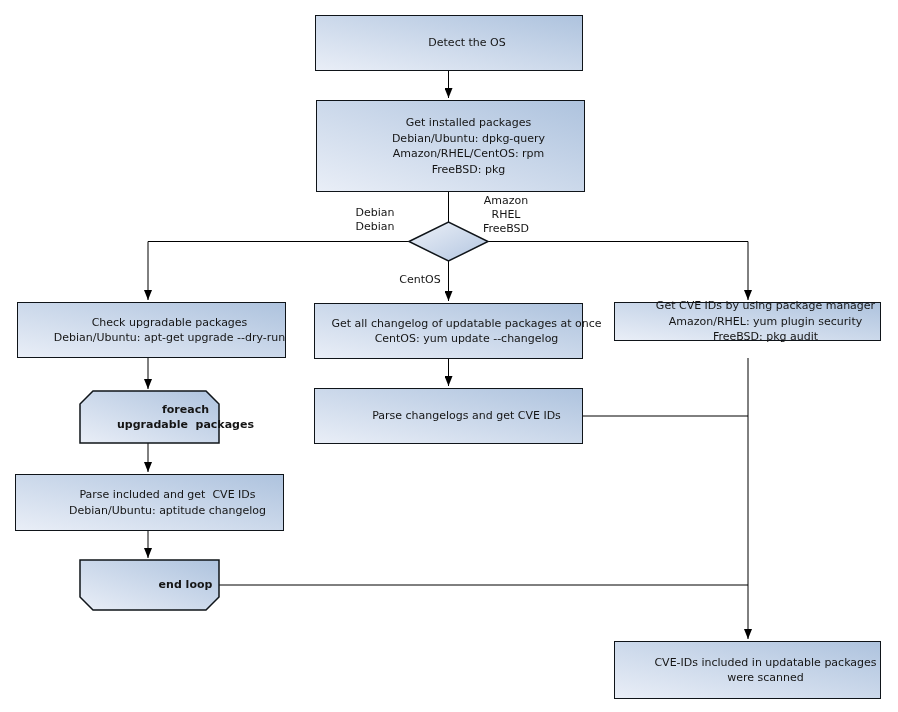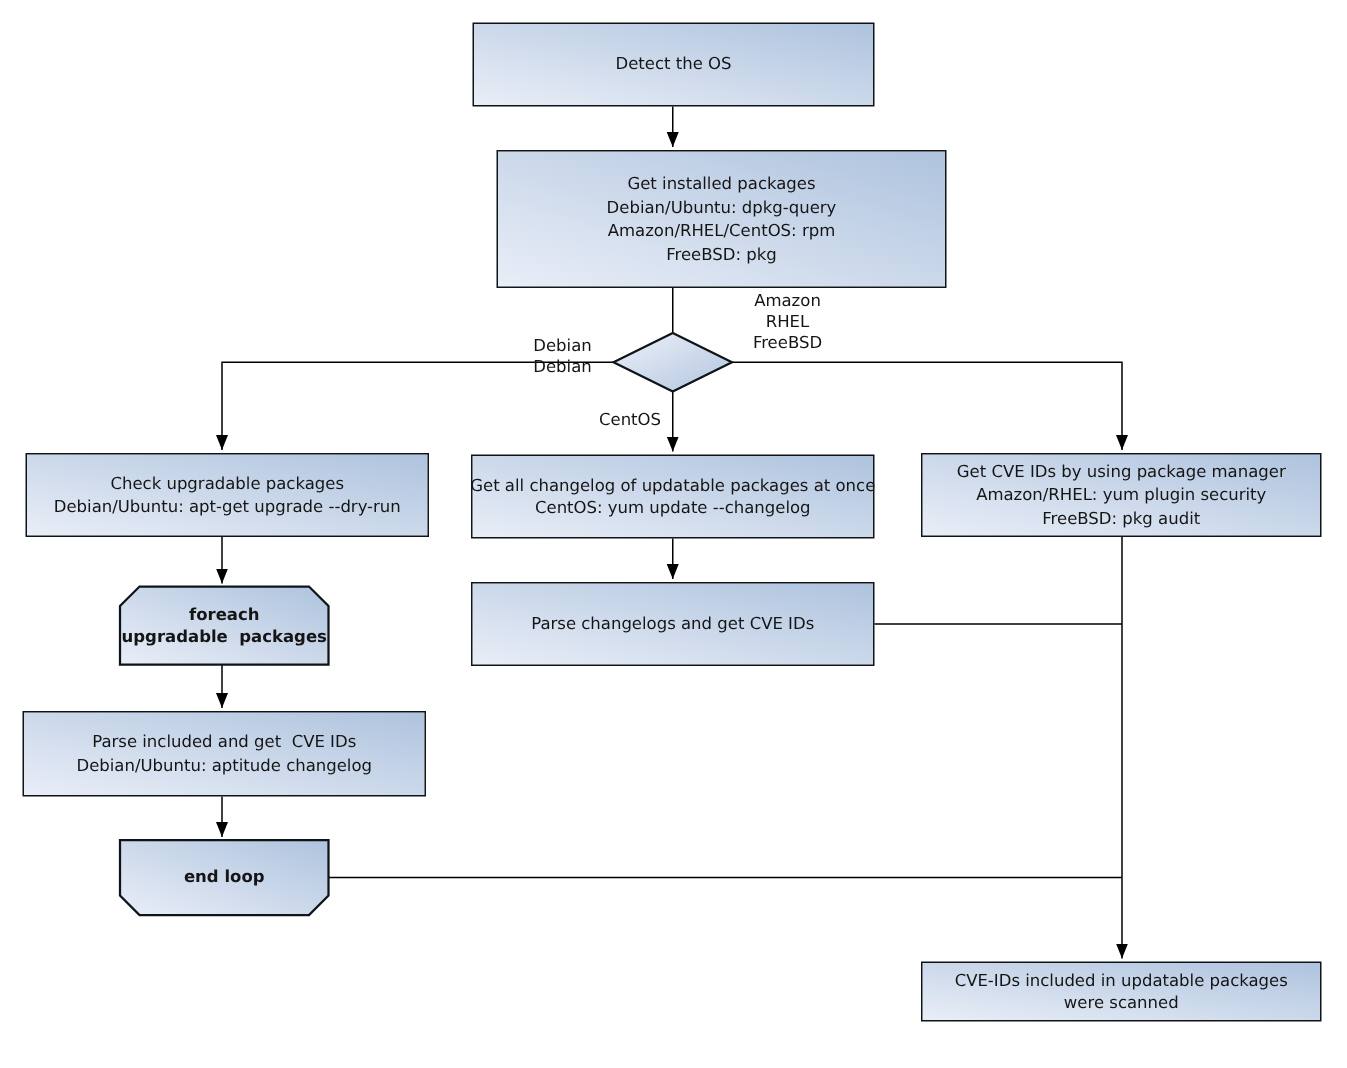--- a/index.html
+++ b/index.html
@@ -19,20 +19,21 @@
   }
   .node {
     position: absolute;
     display: flex;
     flex-direction: column;
     align-items: center;
     justify-content: center;
     text-align: center;
     font-size: 11px;
     line-height: 15.5px;
+    padding-left: 36px;
   }
   .box {
     background: linear-gradient(to top right, #e9eef7 0%, #aec3de 100%);
     border: 1.5px solid #0f1419;
     box-sizing: border-box;
   }
   .overlay {
     background: transparent;
     border: none;
     font-weight: bold;
@@ -83,33 +84,33 @@
 
     <polygon points="409,241.5 448.5,222 488,241.5 448.5,261" fill="url(#gradBR)" stroke="#0f1419" stroke-width="1.5"></polygon>
     <polygon points="93,391 206,391 219,404 219,443 80,443 80,404" fill="url(#gradTR)" stroke="#0f1419" stroke-width="1.5"></polygon>
     <polygon points="80,560 219,560 219,597 206,610 93,610 80,597" fill="url(#gradTR)" stroke="#0f1419" stroke-width="1.5"></polygon>
   </svg>
 
   <div class="node box" style="left:315px;top:15px;width:268px;height:56px">
     <span class="line">Detect the OS</span>
   </div>
 
-  <div class="node box" style="left:331px;top:100px;width:300px;height:92px">
+  <div class="node box" style="left:316px;top:100px;width:269px;height:92px">
     <span class="line">Get installed packages</span>
     <span class="line">Debian/Ubuntu: dpkg-query</span>
     <span class="line">Amazon/RHEL/CentOS: rpm</span>
     <span class="line">FreeBSD: pkg</span>
   </div>
 
-  <div class="edge-label" style="left:338px;top:224px;width:74px">
+  <div class="edge-label" style="left:338px;top:206px;width:74px">
     <span class="line">Debian</span>
     <span class="line">Debian</span>
   </div>
 
-  <div class="edge-label" style="left:488px;top:194px;width:74px">
+  <div class="edge-label" style="left:469px;top:194px;width:74px">
     <span class="line">Amazon</span>
     <span class="line">RHEL</span>
     <span class="line">FreeBSD</span>
   </div>
 
   <div class="edge-label" style="left:396px;top:273px;width:48px">
     <span class="line">CentOS</span>
   </div>
 
   <div class="node box" style="left:17px;top:302px;width:269px;height:56px">
@@ -133,24 +134,24 @@
 
   <div class="node box" style="left:314px;top:303px;width:269px;height:56px">
     <span class="line">Get all changelog of updatable packages at once</span>
     <span class="line">CentOS: yum update --changelog</span>
   </div>
 
   <div class="node box" style="left:314px;top:388px;width:269px;height:56px">
     <span class="line">Parse changelogs and get CVE IDs</span>
   </div>
 
-  <div class="node box" style="left:614px;top:302px;width:267px;height:56px">
+  <div class="node box" style="left:614px;top:302px;width:267px;height:39px">
     <span class="line">Get CVE IDs by using package manager</span>
     <span class="line">Amazon/RHEL: yum plugin security</span>
     <span class="line">FreeBSD: pkg audit</span>
   </div>
 
-  <div class="node box" style="left:614px;top:641px;width:267px;height:40px">
+  <div class="node box" style="left:614px;top:641px;width:267px;height:58px">
     <span class="line">CVE-IDs included in updatable packages</span>
     <span class="line">were scanned</span>
   </div>
 
 </div>
 
 </body></html>

